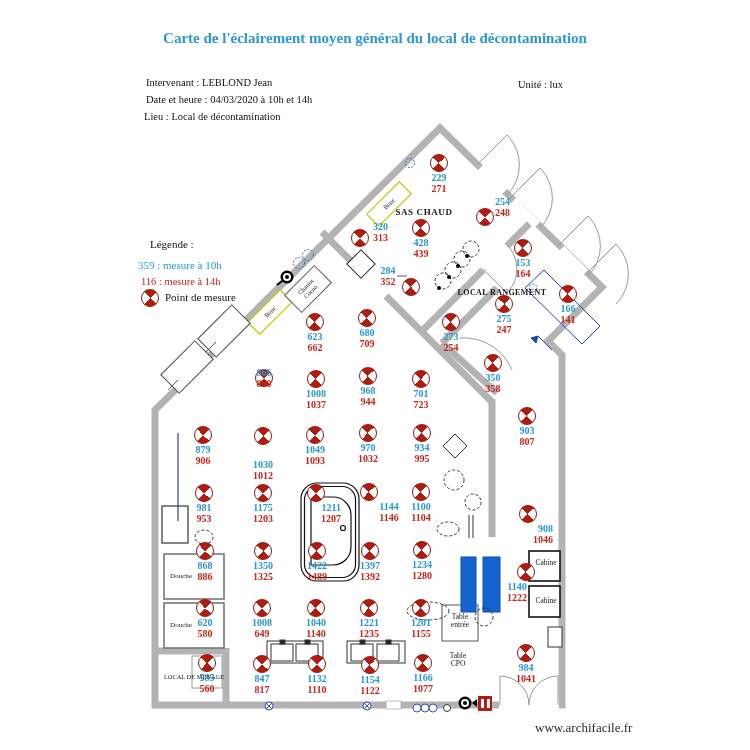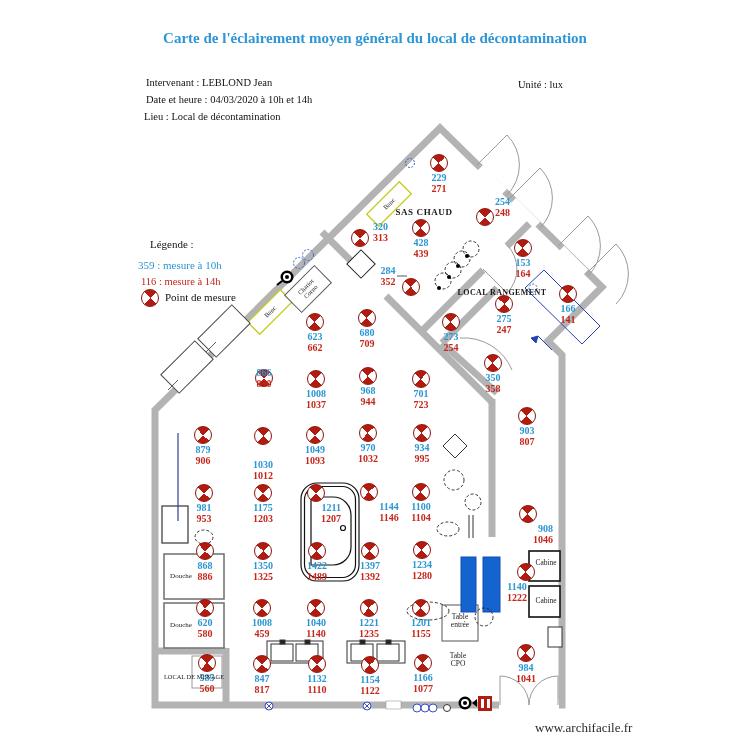--- a/index.html
+++ b/index.html
@@ -367,21 +367,21 @@
         <span class="v14">1222</span>
       </div>
       <div class="mp mp-icon" style="left: 196px; top: 599px;"></div>
       <div class="mp-label" style="left: 180px; top: 618px; width: 50px; text-align: center;">
         <span class="v10">620</span>
         <span class="v14">580</span>
       </div>
       <div class="mp mp-icon" style="left: 253px; top: 599px;"></div>
       <div class="mp-label" style="left: 237px; top: 618px; width: 50px; text-align: center;">
         <span class="v10">1008</span>
-        <span class="v14">459</span>
+        <span class="v14">649</span>
       </div>
       <div class="mp mp-icon" style="left: 307px; top: 599px;"></div>
       <div class="mp-label" style="left: 291px; top: 618px; width: 50px; text-align: center;">
         <span class="v10">1040</span>
         <span class="v14">1140</span>
       </div>
       <div class="mp mp-icon" style="left: 360px; top: 599px;"></div>
       <div class="mp-label" style="left: 344px; top: 618px; width: 50px; text-align: center;">
         <span class="v10">1221</span>
         <span class="v14">1235</span>

